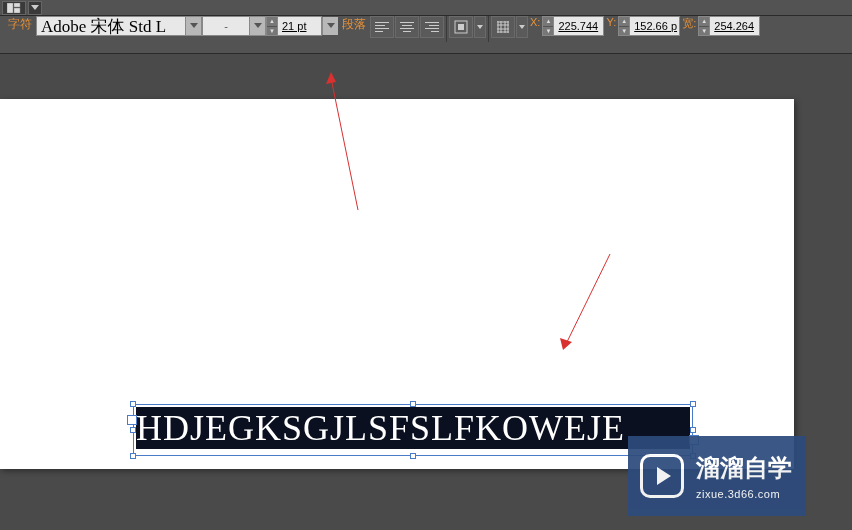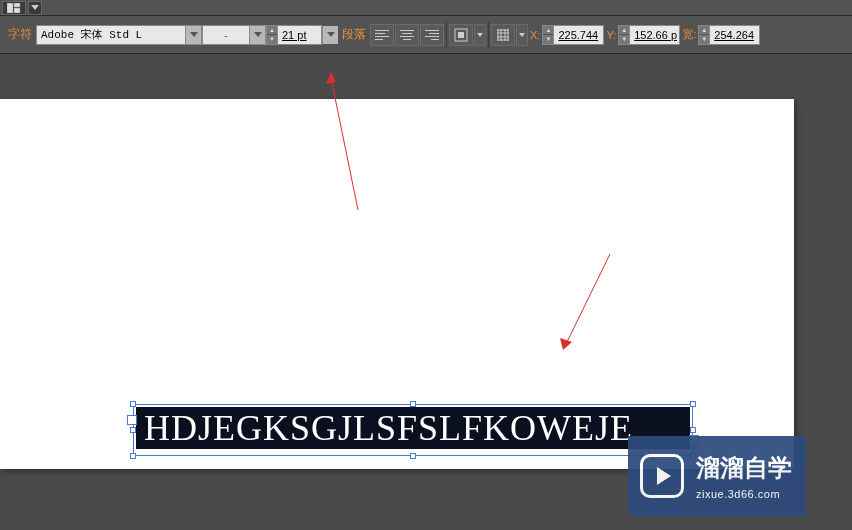--- a/index.html
+++ b/index.html
@@ -44,21 +44,21 @@
       align-items: center;
       justify-content: center;
     }
     
     
     .options-bar {
       height: 38px;
       background: #535353;
       border-bottom: 1px solid #2a2a2a;
       display: flex;
-      align-items: center;
+      align-items: flex-start;
       padding: 0 4px;
       gap: 0;
     }
     
     .label-cn {
       color: #e69138;
       font-size: 12px;
       padding: 0 4px;
       min-width: 28px;
     }
@@ -69,22 +69,22 @@
       background: #e8e8e8;
       border: 1px solid #888;
       display: flex;
       align-items: center;
       padding: 0;
     }
     .font-dropdown span {
       flex: 1;
       padding: 0 4px;
       color: #000;
-      font-family: Liberation Mono, monospace;
-      font-size: 11px;
+      font-family: Liberation Serif, serif;
+      font-size: 17px;
     }
     .dropdown-arrow {
       width: 16px;
       height: 18px;
       background: #b8b8b8;
       border-left: 1px solid #888;
       display: flex;
       align-items: center;
       justify-content: center;
     }
@@ -259,21 +259,21 @@
       left: 2px;
       top: 2px;
       right: 2px;
       height: 42px;
       background: #0a1020;
       color: #fff;
       font-family: "Times New Roman", serif;
       font-size: 36px;
       line-height: 42px;
       letter-spacing: 1px;
-      padding: 0 8px;
+      padding: 0 0;
       white-space: nowrap;
       overflow: hidden;
     }
     
     
     .watermark {
       position: absolute;
       right: 46px;
       bottom: 14px;
       width: 178px;

